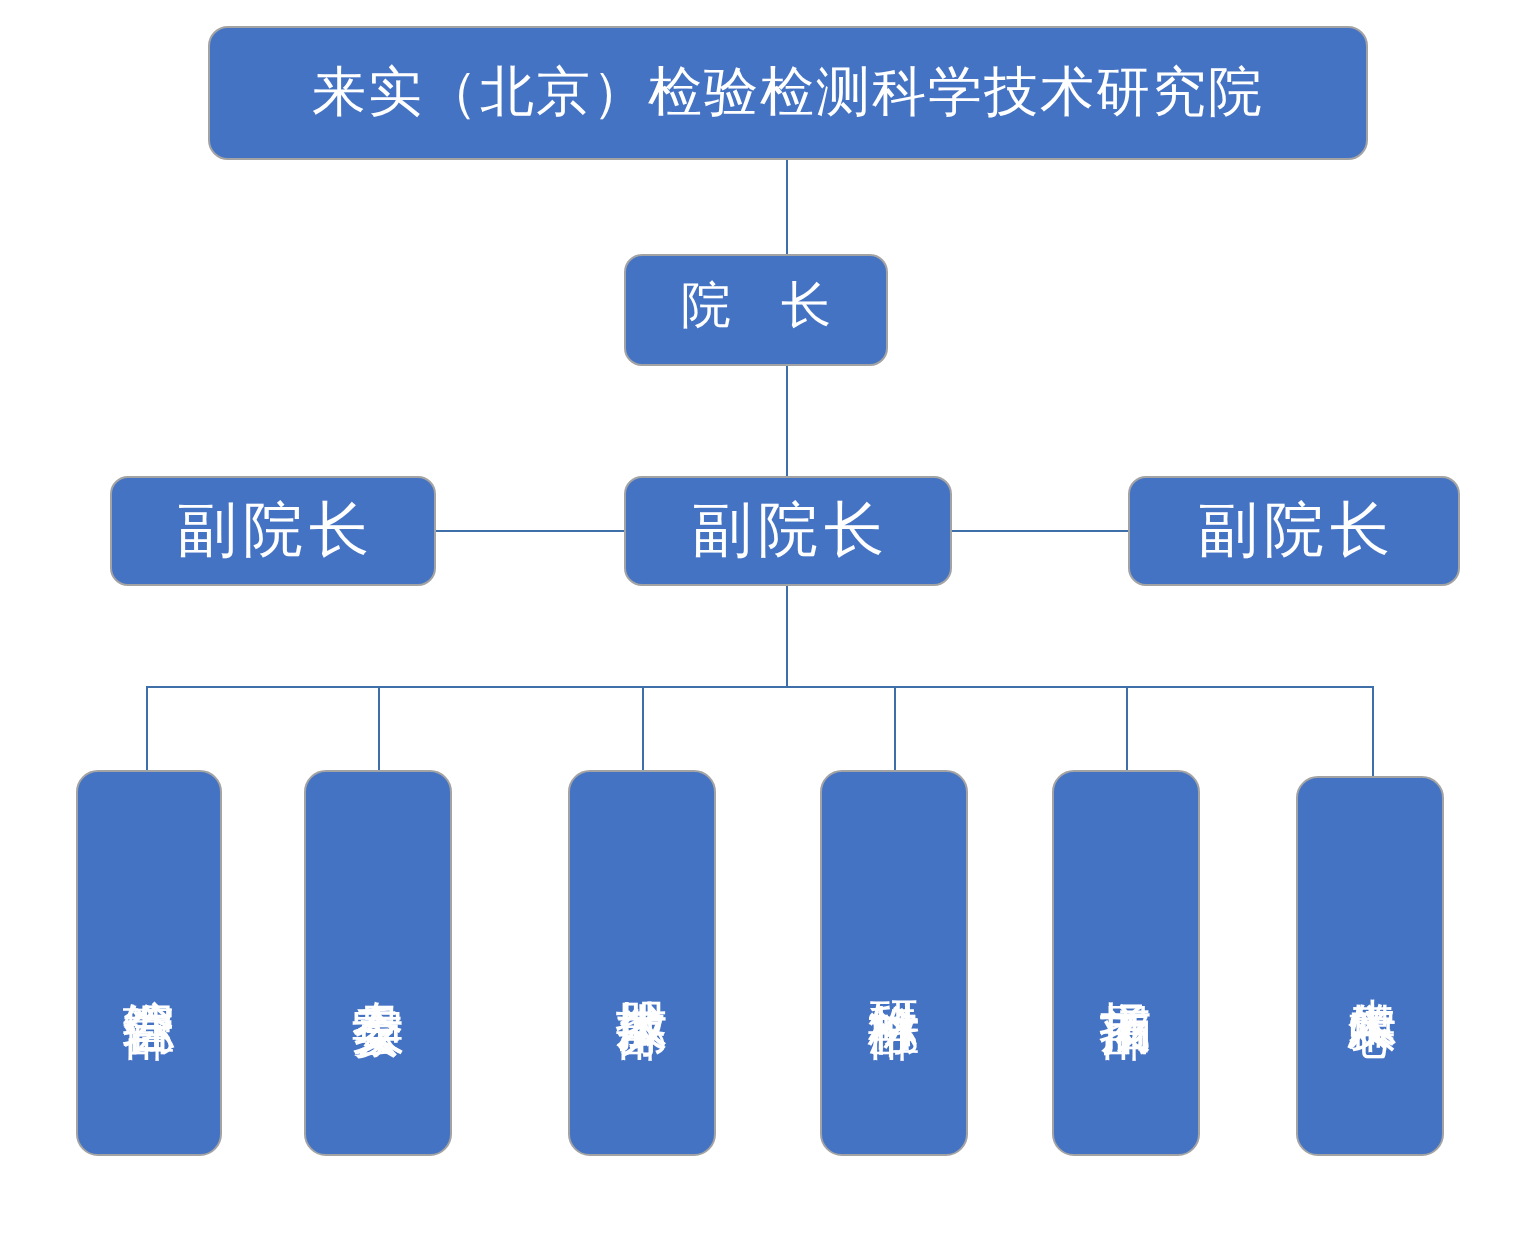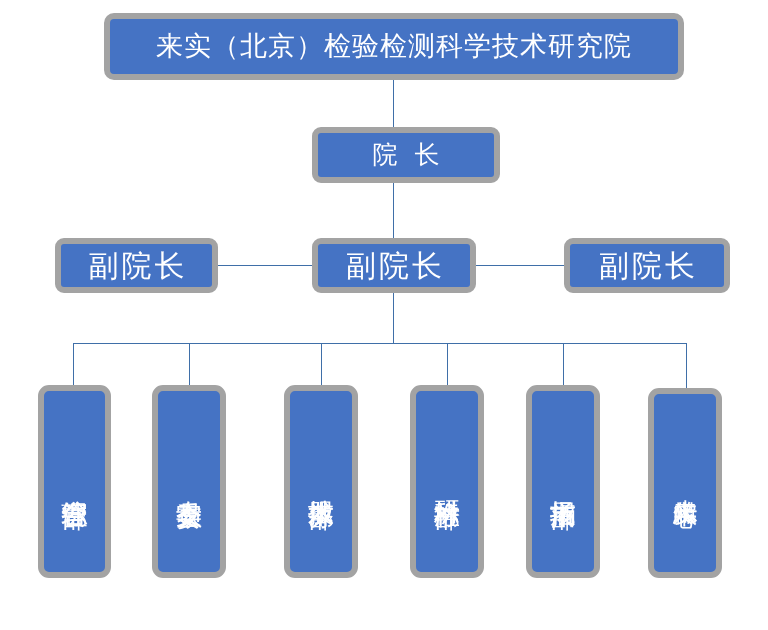--- a/index.html
+++ b/index.html
@@ -23,21 +23,21 @@
     background: #3f6FA8;
   }
   .line.v { width: 1px; }
   .line.h { height: 1px; }
 
   
   .node {
     position: absolute;
     box-sizing: border-box;
     background: #4573C4;
-    border: 6px solid #a3a3a3;
+    border: 1px solid #a3a3a3;
     border-radius: 9px;
     color: #ffffff;
     display: flex;
     align-items: center;
     justify-content: center;
     text-align: center;
     line-height: 1.18;
     font-weight: 400;
     user-select: none;
   }
@@ -91,21 +91,21 @@
 
   <div class="line v" style="left:73px; top:343px; height:42px;"></div>
   <div class="line v" style="left:189px; top:343px; height:42px;"></div>
   <div class="line v" style="left:321px; top:343px; height:42px;"></div>
   <div class="line v" style="left:447px; top:343px; height:42px;"></div>
   <div class="line v" style="left:563px; top:343px; height:42px;"></div>
   <div class="line v" style="left:686px; top:343px; height:45px;"></div>
 
   <div class="node node-root" style="left:104px; top:13px; width:580px; height:67px;">来实（北京）检验检测科学技术研究院</div>
 
-  <div class="node node-exec" style="left:312px; top:127px; width:188px; height:56px;">院 长</div>
+  <div class="node node-exec" style="left:312px; top:127px; width:132px; height:56px;font-family:Liberation Mono, monospace;">院 长</div>
 
   <div class="node node-vp" style="left:55px; top:238px; width:163px; height:55px;">副院长</div>
 
   <div class="node node-vp" style="left:312px; top:238px; width:164px; height:55px;">副院长</div>
 
   <div class="node node-vp" style="left:564px; top:238px; width:166px; height:55px;">副院长</div>
 
   <div class="node node-dept" style="left:38px; top:385px; width:73px; height:193px;">
     <span>综合管理部</span>
   </div>

